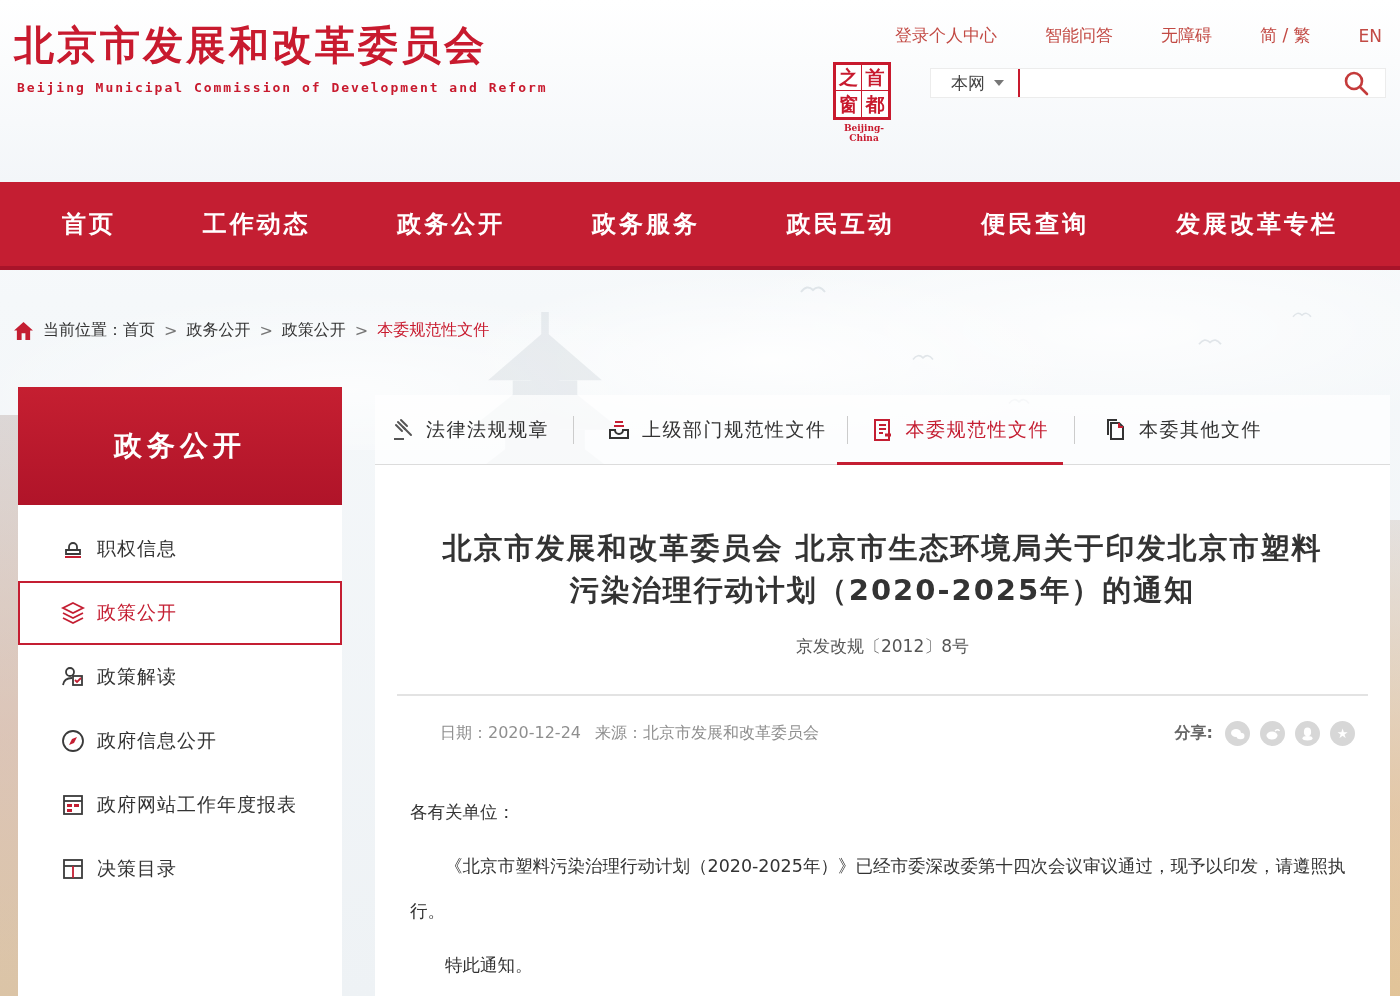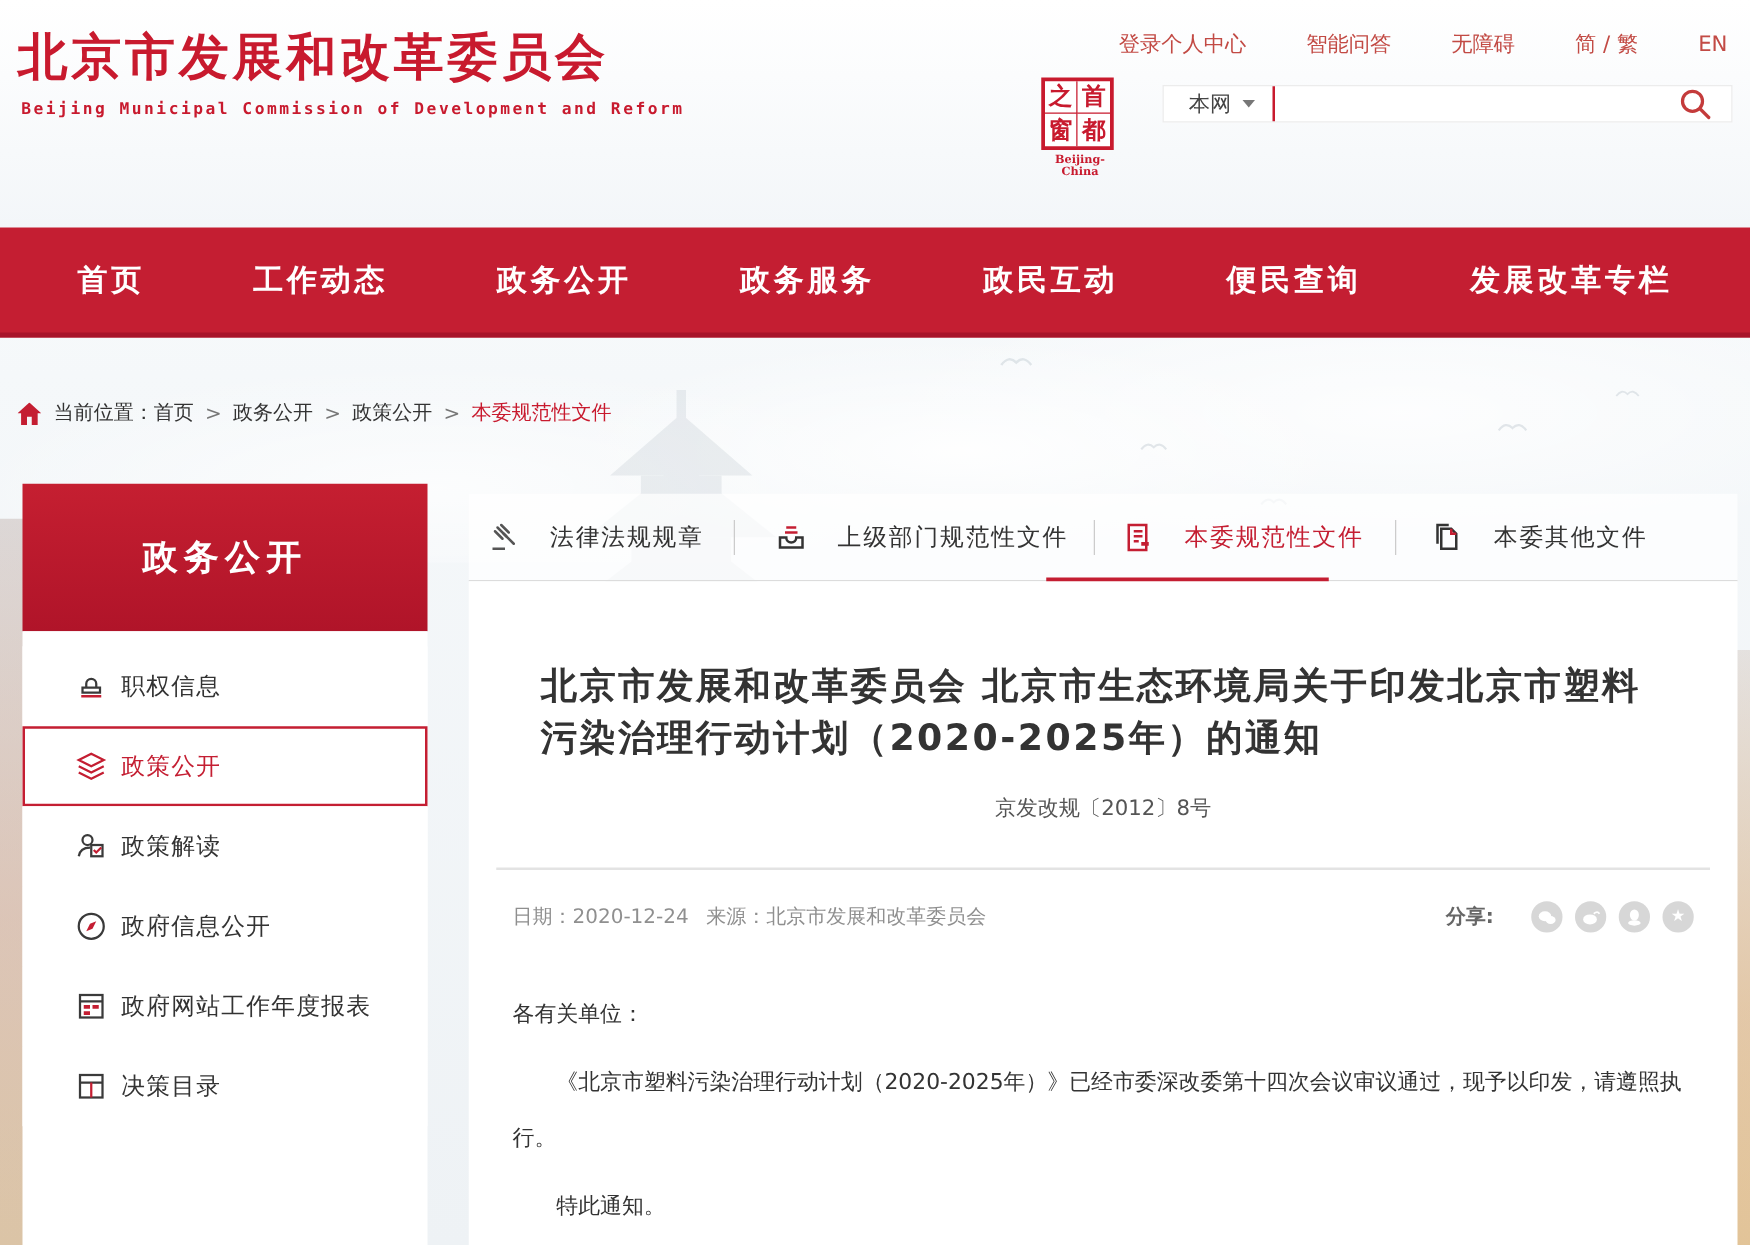--- a/index.html
+++ b/index.html
@@ -76,42 +76,42 @@
   .side-item { height:64px; display:flex; align-items:center; padding-left:40px; gap:11px;
                font-size:19px; letter-spacing:1px; color:#333; cursor:pointer;
                border:2px solid transparent; background:#fff; }
   .side-item.active { border-color:#c41e32; color:#c41e32; }
   .sicon { width:26px; height:26px; flex:0 0 26px; display:flex; }
 
   
   .main { position:absolute; left:375px; top:395px; width:1015px; height:601px; }
   .tabbar { position:relative; height:70px; background:rgba(255,255,255,.72);
             border-bottom:1px solid #dcdcdc; display:flex; align-items:center; }
-  .tab { display:flex; align-items:center; gap:24px; font-size:19px; letter-spacing:1.5px;
+  .tab { display:flex; align-items:center; gap:10px; font-size:19px; letter-spacing:1.5px;
          color:#333; cursor:pointer; white-space:nowrap; }
   .tab.active { color:#c41e32; }
   .tab-divider { width:1px; height:28px; background:#ccc; }
   .t1{margin-left:15px;} .d1{margin-left:24px;} .t2{margin-left:32px;} .d2{margin-left:20px;}
   .t3{margin-left:22px;} .d3{margin-left:25px;} .t4{margin-left:28px;}
   .tab-underline { position:absolute; left:462px; bottom:-2px; width:226px; height:4px;
                    background:#c41e32; }
   .ticon { display:flex; }
 
   .article { position:absolute; top:70px; left:0; width:1015px; height:531px;
              background:#fff; overflow:hidden; }
-  .article-title { margin:62px auto 0; width:900px; text-align:left; font-size:29px;
+  .article-title { margin:62px auto 0; width:900px; text-align:center; font-size:29px;
                    font-weight:bold; color:#333; line-height:42px; letter-spacing:2px; }
   .doc-number { text-align:center; margin-top:24px; font-size:17px; color:#555; }
   .meta-divider { height:2px; background:#e3e3e3; margin:36px 22px 0; }
   .meta-row { display:flex; justify-content:space-between; align-items:center;
               margin:0 35px; padding-top:25px; }
-  .meta-left { font-size:16px; color:#8f8f8f; }
+  .meta-left { font-size:16px; color:#8f8f8f;margin-left:30px; }
   .meta-left .sep { display:inline-block; width:14px; }
   .share { display:flex; align-items:center; gap:10px; }
-  .share-label { font-size:16px; font-weight:bold; color:#666; margin-right:20px; }
+  .share-label { font-size:16px; font-weight:bold; color:#666; margin-right:2px; }
   .share-circle { width:25px; height:25px; border-radius:50%; background:#d7d7d7;
                   display:flex; align-items:center; justify-content:center; cursor:pointer;
                   color:#fff; font-size:13px; line-height:1; }
   .body-text { margin:44px 38px 0 35px; font-size:17.5px; color:#333; line-height:45px; }
   .body-text p.indent { text-indent:2em; margin-top:9px; }
   .sig { text-align:right; margin-top:2px; }
 </style>
 </head>
 <body>
 

